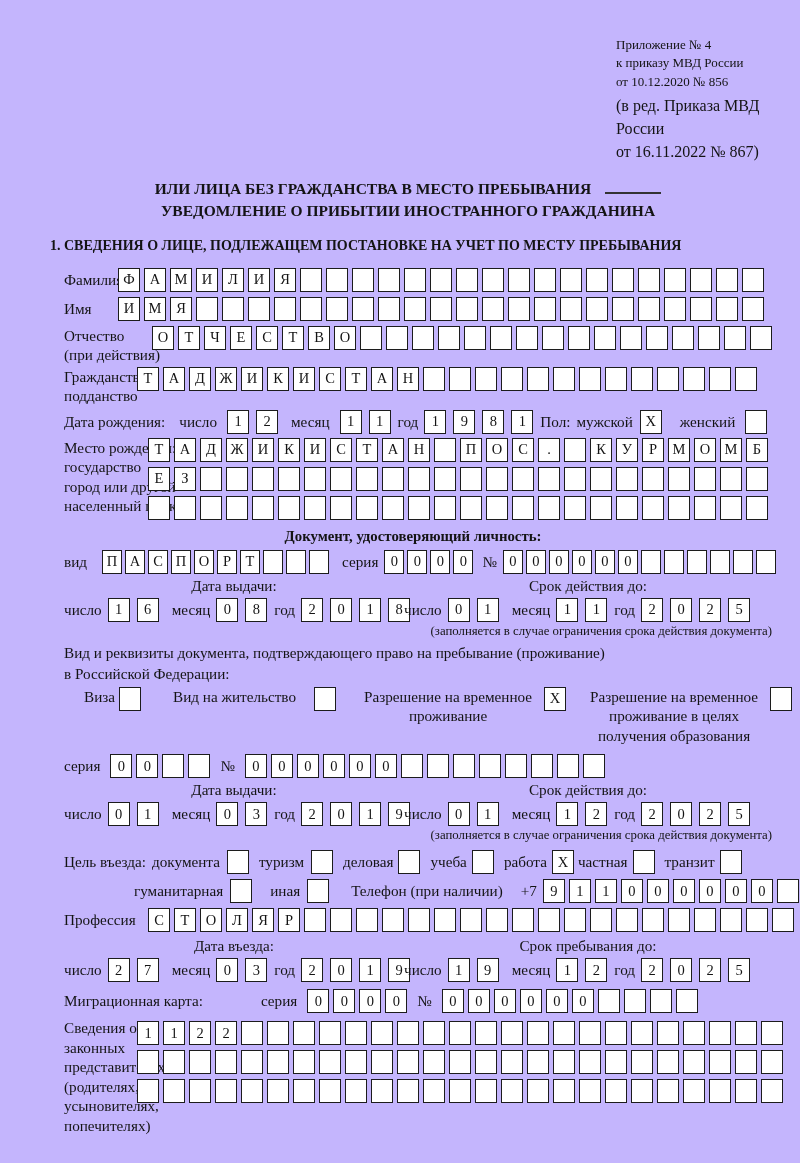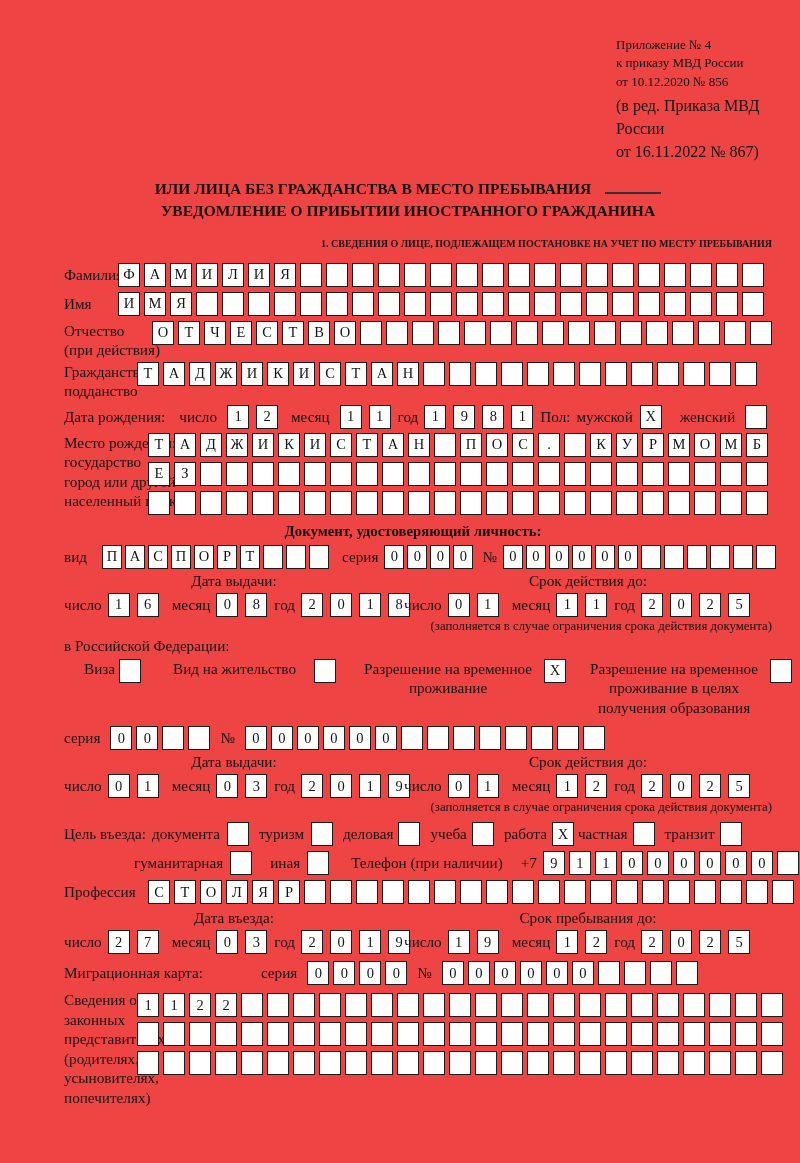--- a/index.html
+++ b/index.html
@@ -1,28 +1,28 @@
 <!DOCTYPE html>
 <html><head>
 <meta charset="utf-8">
 <style>
   html,body { margin:0; padding:0; background:#ffffff; }
   .page {
     position:relative; width:800px; height:1163px; box-sizing:border-box;
-    background:#ef4444; color:#141414; overflow:hidden;
+    background:#c4b5fd; color:#141414; overflow:hidden;
     padding:36px 28px 10px 64px;
     font-family:"Liberation Serif","DejaVu Serif",serif;
   }
   .hdr { margin-left:552px; font-size:13px; line-height:1.42; }
   .hdr .small { font-size:16px; }
   .hdr .gap { margin-top:4px; }
   .forma { text-align:right; padding-right:8px; font-weight:bold; font-size:15.5px; margin-top:8px; letter-spacing:0.5px; }
   .title { text-align:center; font-weight:bold; font-size:15.5px; line-height:22px; margin-top:14px; margin-left:-20px; }
   .uline { display:inline-block; width:56px; border-bottom:2px solid #333; margin-left:14px; vertical-align:baseline; }
-  .section { font-weight:bold; font-size:10px; margin-top:16px; margin-left:-14px; white-space:nowrap;text-align:right; }
+  .section { font-weight:bold; font-size:14px; margin-top:16px; margin-left:-14px; white-space:nowrap; }
 
   .frow { display:flex; align-items:center; margin-top:5px; white-space:nowrap; }
   .frow.top { align-items:flex-start; }
   .lbl { font-size:15.2px; flex:none; }
   .lblblock div { font-size:15.2px; line-height:19.5px; }
   .w54 { width:54px; flex:none; }
   .w73 { width:73px; flex:none; }
   .w84 { width:84px; flex:none; }
   .w88 { width:88px; flex:none; }
 
@@ -403,20 +403,21 @@
             <span class="cell">2</span>
             <span class="cell">0</span>
             <span class="cell">2</span>
             <span class="cell">5</span>
           </span>
       </div>
     </div>
   </div>
   <div class="note-r">(заполняется в случае ограничения срока действия документа)</div>
 
+  <div class="plain" style="margin-top:5px">Вид и реквизиты документа, подтверждающего право на пребывание (проживание)</div>
   <div class="plain" style="margin-top:3px">в Российской Федерации:</div>
 
   <div class="visa-row">
     <div class="visa-item">
       <span class="vlbl">Виза</span>
       <span class="cell cb" style="margin-left:4px"></span>
     </div>
     <div class="visa-item" style="margin-left:28px">
       <span class="vlbl">Вид на жительство</span>
       <span class="cell cb" style="margin-left:18px"></span>

